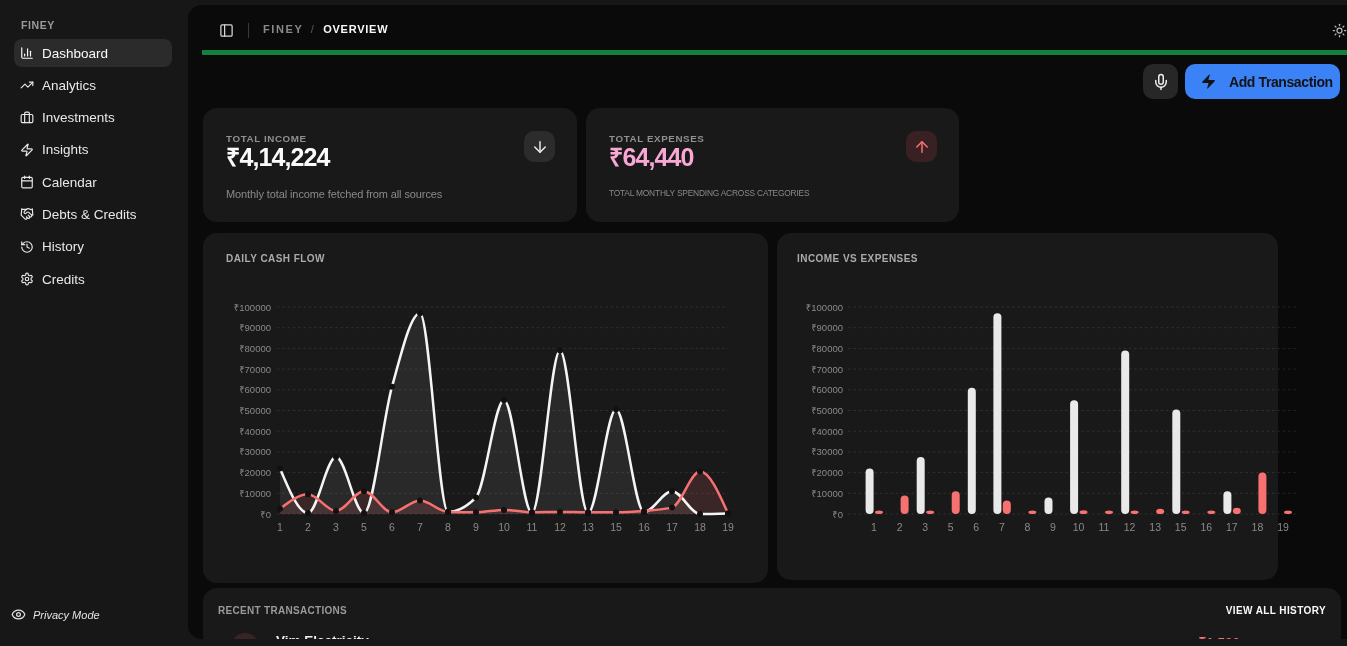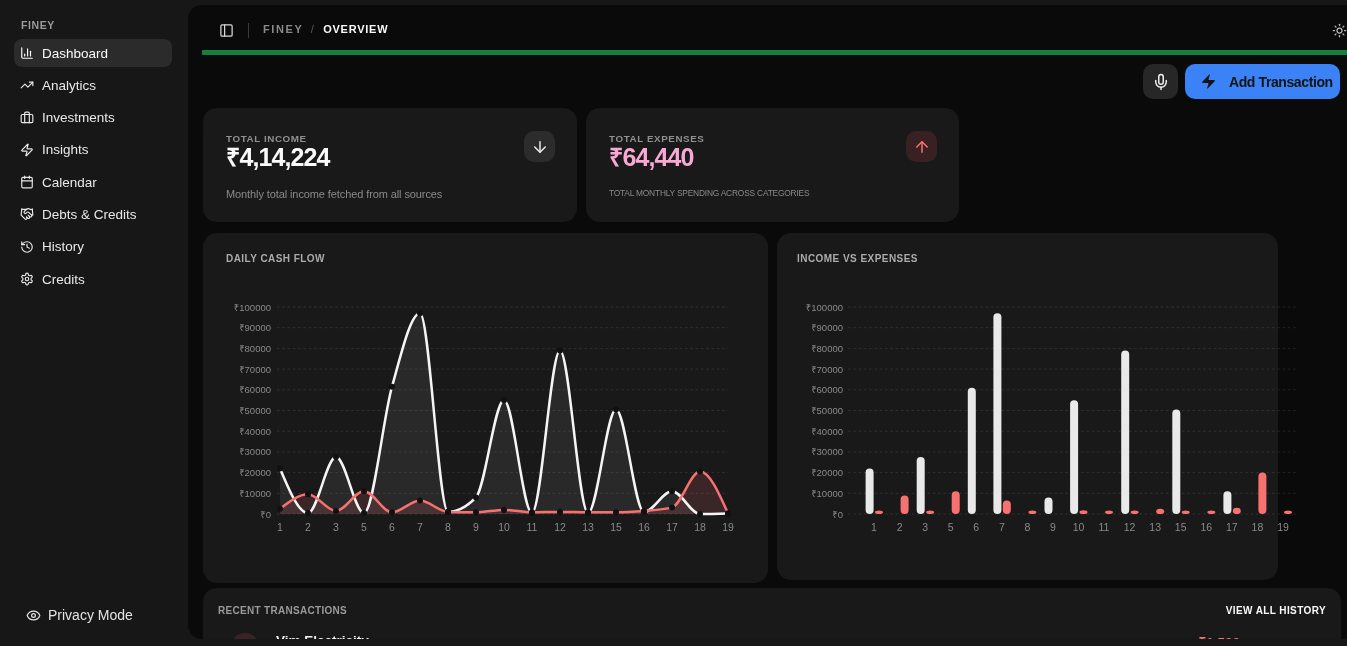--- a/index.html
+++ b/index.html
@@ -6,22 +6,22 @@
 html,body { width:1347px; height:646px; overflow:hidden; background:#171717;
   font-family:"Liberation Sans", sans-serif; }
 .sidebar { position:absolute; left:0; top:0; width:188px; height:646px; }
 .brand { position:absolute; left:21px; top:19px; font-size:10.5px; font-weight:bold;
   letter-spacing:0.6px; color:#9b9b9b; }
 .nav { position:absolute; left:14px; top:39px; width:158px; }
 .nav-item { height:28px; margin-bottom:4.3px; border-radius:8px; display:flex;
   align-items:center; padding-left:6px; color:#e8e8e8; font-size:13.5px; }
 .nav-item svg { margin-right:8px; flex:none; }
 .nav-item.active { background:#2b2b2b; color:#fafafa; }
-.privacy { position:absolute; left:26px; top:607px; display:flex; align-items:center;
-  color:#e3e3e3; font-size:14px; }
+.privacy { position:absolute; left:11px; top:607px; display:flex; align-items:center;
+  color:#e3e3e3; font-size:11px;font-style:italic; }
 .privacy svg { margin-right:7px; }
 .panel { position:absolute; left:188px; top:5px; width:1159px; height:634px;
   background:#0a0a0a; border-radius:14px 0 0 14px; overflow:hidden; }
 .hdr { position:absolute; left:14px; top:0; width:100%; height:50px;
   border-bottom:5px solid #15803d; }
 .hdr .ptoggle { position:absolute; left:17px; top:18px; color:#d7d7d7; }
 .hdr .vsep { position:absolute; left:46px; top:18px; width:1px; height:15px; background:#3a3a3a; }
 .crumb { position:absolute; left:61px; top:17.5px; font-size:11px; font-weight:bold;
   letter-spacing:1.6px; color:#8a8a8a; }
 .crumb b { color:#fafafa; letter-spacing:0.75px; }

